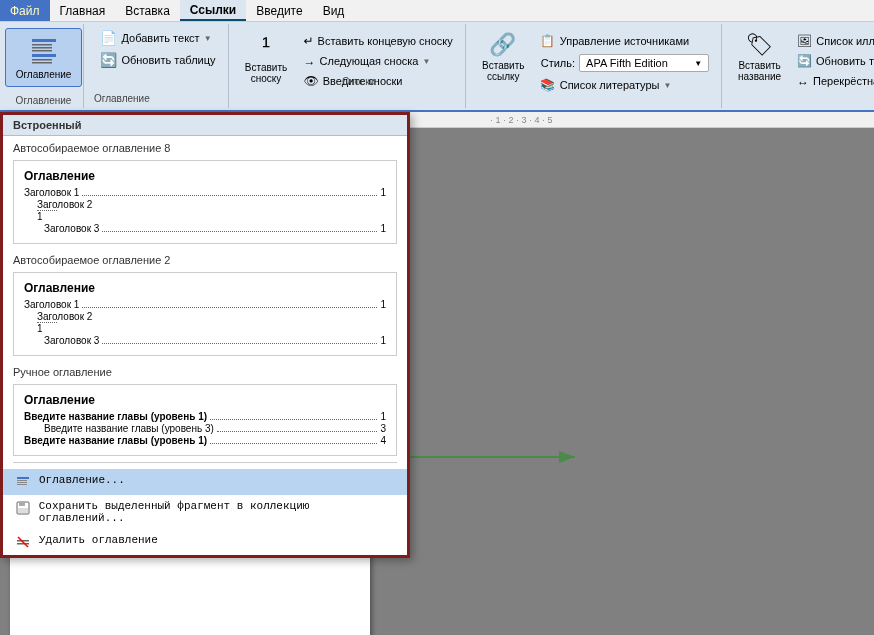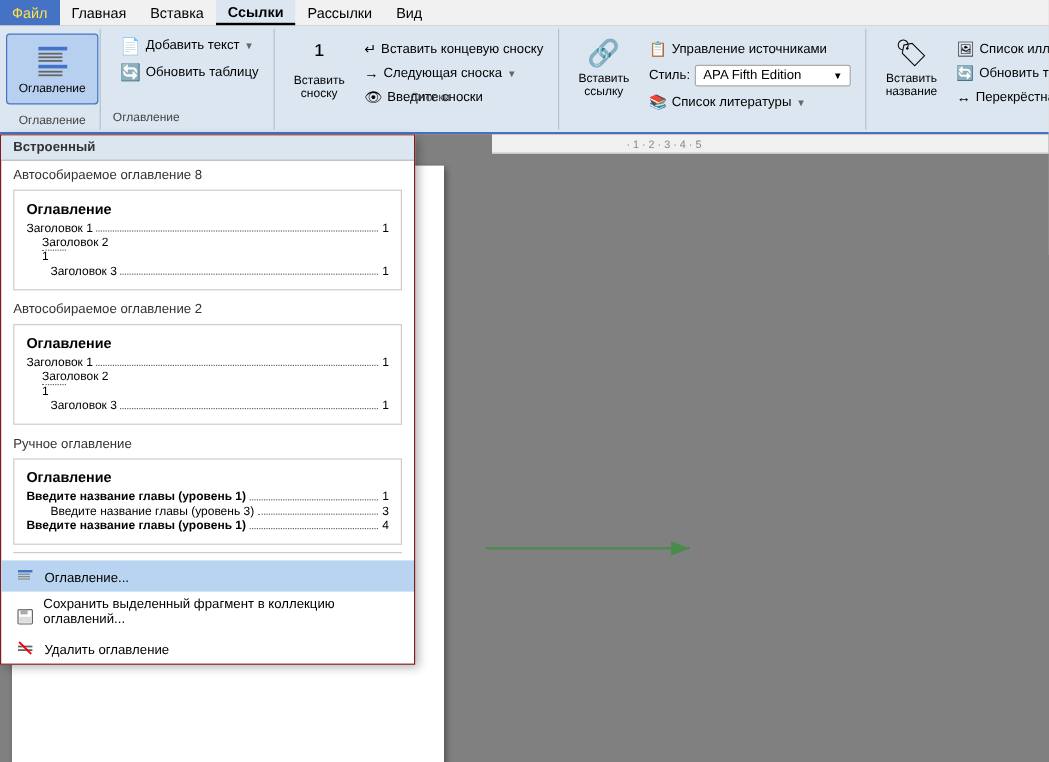--- a/index.html
+++ b/index.html
@@ -13,21 +13,21 @@
       height: 22px;
       border-bottom: 1px solid #ccc;
     }
     .menu-item {
       padding: 3px 10px;
       font-size: 12px;
       cursor: pointer;
       display: flex;
       align-items: center;
     }
-    .menu-item.active { background: #4472c4; color: #fde047; }
+    .menu-item.active { background: #4472c4; color: #fef9c3; }
 
     
     .ribbon {
       background: #dce6f0;
       border-bottom: 2px solid #4472c4;
       display: flex;
       align-items: stretch;
       height: 90px;
       padding: 2px 4px;
       gap: 4px;
@@ -141,23 +141,23 @@
       color: #000;
     }
 
     .doc-bold { font-weight: bold; }
 
     
     .dropdown-panel {
       position: absolute;
       top: 0;
       left: 0;
-      width: 346px;
+      width: 410px;
       background: white;
-      border: 1px solid #7f1d1d;
+      border: 3px solid #7f1d1d;
       box-shadow: 3px 3px 8px rgba(0,0,0,0.3);
       z-index: 100;
     }
 
     .dropdown-header {
       background: #dce6f0;
       padding: 4px 10px;
       font-size: 11px;
       font-weight: bold;
       color: #333;
@@ -209,25 +209,26 @@
 
     .divider {
       height: 1px;
       background: #ccc;
       margin: 6px 10px;
     }
 
     
     .menu-action {
       display: flex;
-      align-items: flex-end;
+      align-items: flex-start;
       gap: 8px;
       padding: 5px 12px;
       cursor: pointer;
       font-size: 11px;
+      font-family: Liberation Mono, monospace;
     }
     .menu-action.highlighted { background: #b8d4f0; }
 
     .menu-action-icon {
       width: 16px;
       height: 16px;
       display: flex;
       align-items: center;
       justify-content: center;
       font-size: 12px;
@@ -247,25 +248,25 @@
 <div class="menu-bar">
   <div class="menu-item active">
       <span>Файл</span>
     </div>
   <div class="menu-item">
       <span>Главная</span>
     </div>
   <div class="menu-item">
       <span>Вставка</span>
     </div>
-  <div class="menu-item" style="background:#dce6f0; border-bottom:2px solid #000000; font-weight:bold;">
+  <div class="menu-item" style="background:#dce6f0; border-bottom:2px solid #0c4a6e; font-weight:bold;">
       <span>Ссылки</span>
     </div>
   <div class="menu-item">
-      <span>Рассылки</span>
+      <span>Введите</span>
     </div>
   <div class="menu-item">
       <span>Вид</span>
     </div>
 </div>
 
 <div class="ribbon">
 
   <div class="ribbon-group" style="align-items:center; min-width:80px;">
     <div class="ribbon-btn-large active-btn" style="flex-direction:column; display:flex; align-items:center; justify-content:center; padding:6px 10px; gap:2px;">
@@ -479,21 +480,21 @@
           <polygon points="0 0, 8 3, 0 6" fill="#4a8a4a"></polygon>
         </marker>
       </defs>
       <line x1="0" y1="15" x2="170" y2="15" stroke="#4a8a4a" stroke-width="2" marker-end="url(#arrowhead)"></line>
     </svg>
   </div>
 
   <div class="doc-area">
 
     <div style="position:absolute; top:0; left:410px; right:0; height:16px; background:#f0f0f0; border-bottom:1px solid #ccc; display:flex; align-items:center; overflow:hidden;">
-      <span style="font-size:9px; color:#888; padding-left:112px;">·  1  ·  2  ·  3  ·  4  ·  5</span>
+      <span style="font-size:9px; color:#888; padding-left:80px;">·  1  ·  2  ·  3  ·  4  ·  5</span>
     </div>
 
     <div style="margin-top:16px; width:100%;">
       <div class="doc-page">
         <p class="doc-text">этого вам нужно нажать</p>
         <p class="doc-text">хотите изменить, и выб</p>
         <p class="doc-text">изменения стиля.  Здес</p>
         <p class="doc-text">размеры, выделение, цв</p>
         <p class="doc-text">внесенных изменений на</p>
         <p class="doc-text">будут применены к тем </p>

